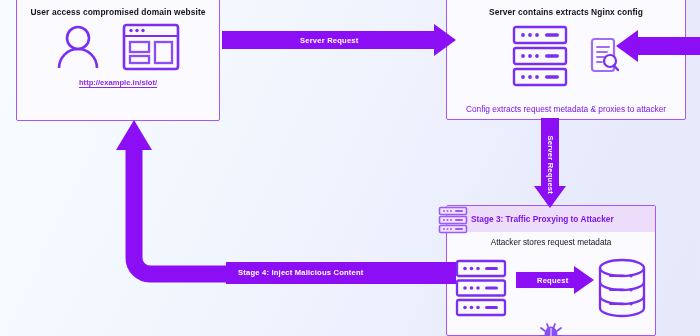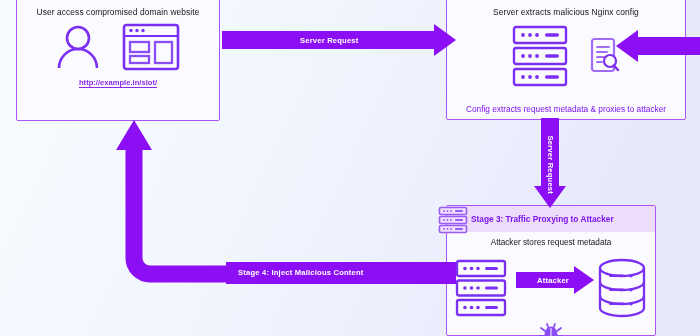--- a/index.html
+++ b/index.html
@@ -16,21 +16,21 @@
     position: absolute;
     background: #fbfaff;
     border: 1.6px solid #a855f7;
     border-radius: 2px;
   }
   .node-title {
     position: absolute;
     left: 0; right: 0;
     text-align: center;
     color: #16121f;
-    font-weight: normal;
+    font-weight: bold;
     letter-spacing: .1px;
   }
   .node-footer {
     position: absolute;
     left: 0; right: 0; bottom: 5px;
     text-align: center;
     color: #7c14ef;
     font-weight: normal;
     font-size: 8.3px;
   }
@@ -114,21 +114,21 @@
           <rect x="8" y="33" width="19" height="7" fill="none" stroke="#8b4df5" stroke-width="2.3"></rect>
           <rect x="33" y="19" width="17" height="21" fill="none" stroke="#8b4df5" stroke-width="2.3"></rect>
         </svg>
       </span>
     </div>
 
     <div class="url-text">http://example.in/slot/</div>
   </div>
 
   <div class="node" id="node-server">
-    <div class="node-title">Server extracts malicious Nginx config</div>
+    <div class="node-title">Server contains extracts Nginx config</div>
 
     <div class="server-row">
 
       <span>
         <svg width="56" height="62" viewBox="0 0 56 62">
           <g fill="none" stroke="#7b2ff2" stroke-width="2.4">
             <rect x="2" y="2" width="52" height="16" rx="2"></rect>
             <rect x="2" y="23" width="52" height="16" rx="2"></rect>
             <rect x="2" y="44" width="52" height="16" rx="2"></rect>
           </g>
@@ -280,21 +280,21 @@
       <path d="M7 0 H25 V68 H32 L16 90 L0 68 H7 Z" fill="#8b0ef5"></path>
     </svg>
   </div>
   <div class="arrow-label vert" style="left:526px; top:155px; width:48px; text-align:center;">Server Request</div>
 
   <div class="arrow" style="left:516px; top:266px; width:78px; height:28px;">
     <svg width="78" height="28" viewBox="0 0 78 28">
       <path d="M0 6 H58 V0 L78 14 L58 28 V22 H0 Z" fill="#8b0ef5"></path>
     </svg>
   </div>
-  <div class="arrow-label" style="left:537px; top:276px;">Attacker</div>
+  <div class="arrow-label" style="left:537px; top:276px;">Request</div>
 
   <div class="arrow" style="left:104px; top:118px; width:352px; height:168px;">
     <svg width="352" height="168" viewBox="0 0 352 168">
       <path d="M352 148
                H50
                a14 14 0 0 1 -14 -14
                V26
                H22
                L37 1
                L52 26

